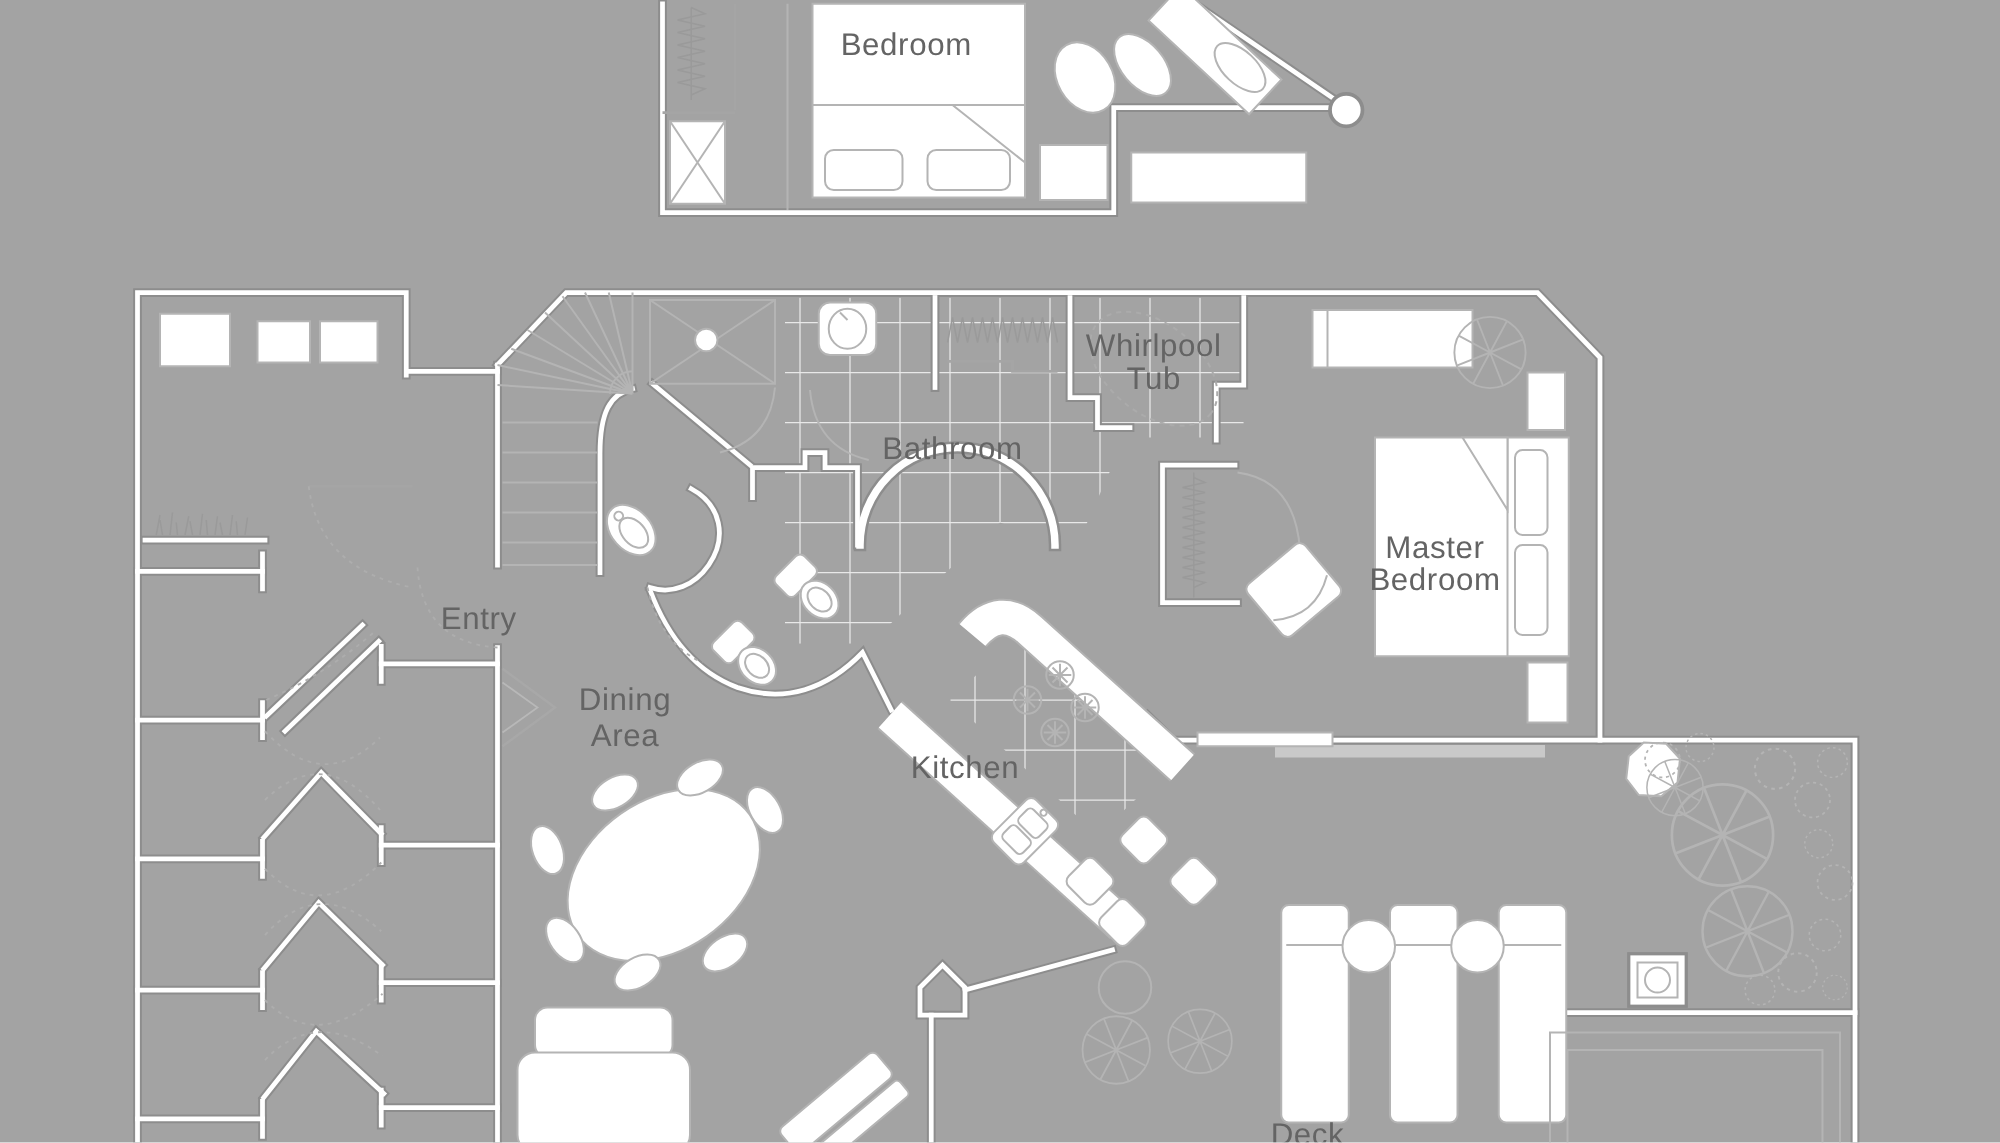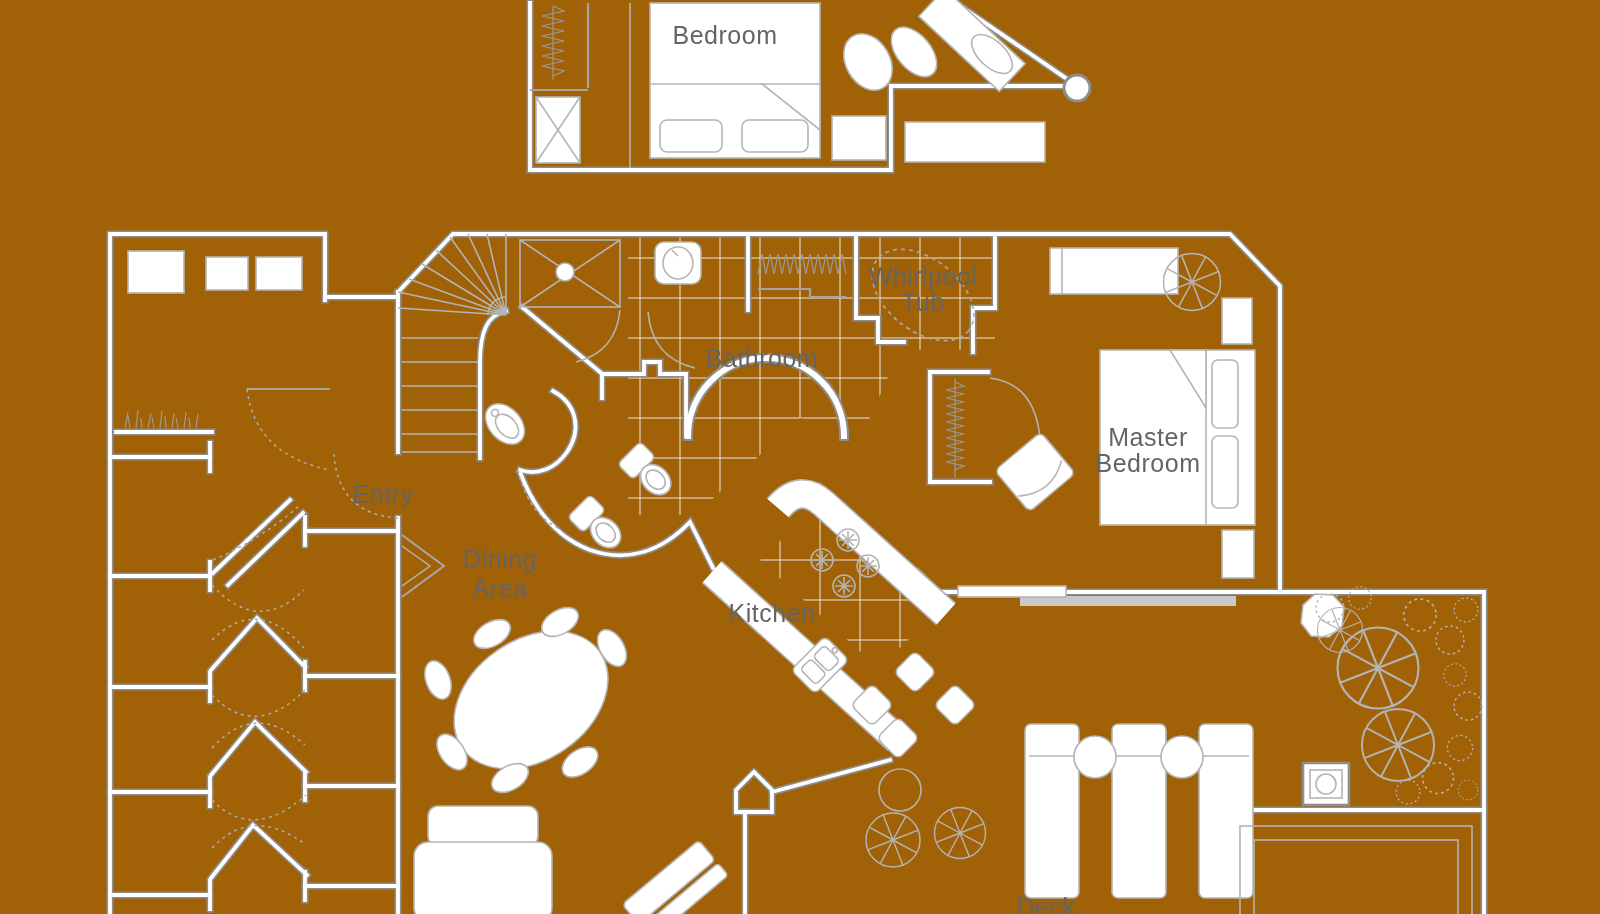--- a/index.html
+++ b/index.html
@@ -1,16 +1,16 @@
 <!DOCTYPE html>
 <html><head>
 <meta charset="utf-8">
 <style>
   html,body{margin:0;padding:0;background:#fff;}
-  #stage{position:relative;width:1600px;height:914px;background:#a16207;overflow:hidden;
+  #stage{position:relative;width:1600px;height:914px;background:#a3a3a3;overflow:hidden;
          font-family:"Liberation Sans",sans-serif;}
   svg{display:block}
   .wo{fill:none;stroke:#8d8d8d;stroke-width:7;stroke-linecap:square;stroke-linejoin:miter}
   .wi{fill:none;stroke:#ffffff;stroke-width:3.8;stroke-linecap:square;stroke-linejoin:miter}
   .wo9{fill:none;stroke:#8d8d8d;stroke-width:10;stroke-linecap:square}
   .wi9{fill:none;stroke:#ffffff;stroke-width:6;stroke-linecap:square}
   .t{fill:none;stroke:#b4b4b4;stroke-width:1.6}
   .t2{fill:none;stroke:#a5a5a5;stroke-width:2.2}
   .tf{fill:#ffffff;stroke:#b4b4b4;stroke-width:1.6}
   .dsh{fill:none;stroke:#adadad;stroke-width:1.5;stroke-dasharray:3 4}

